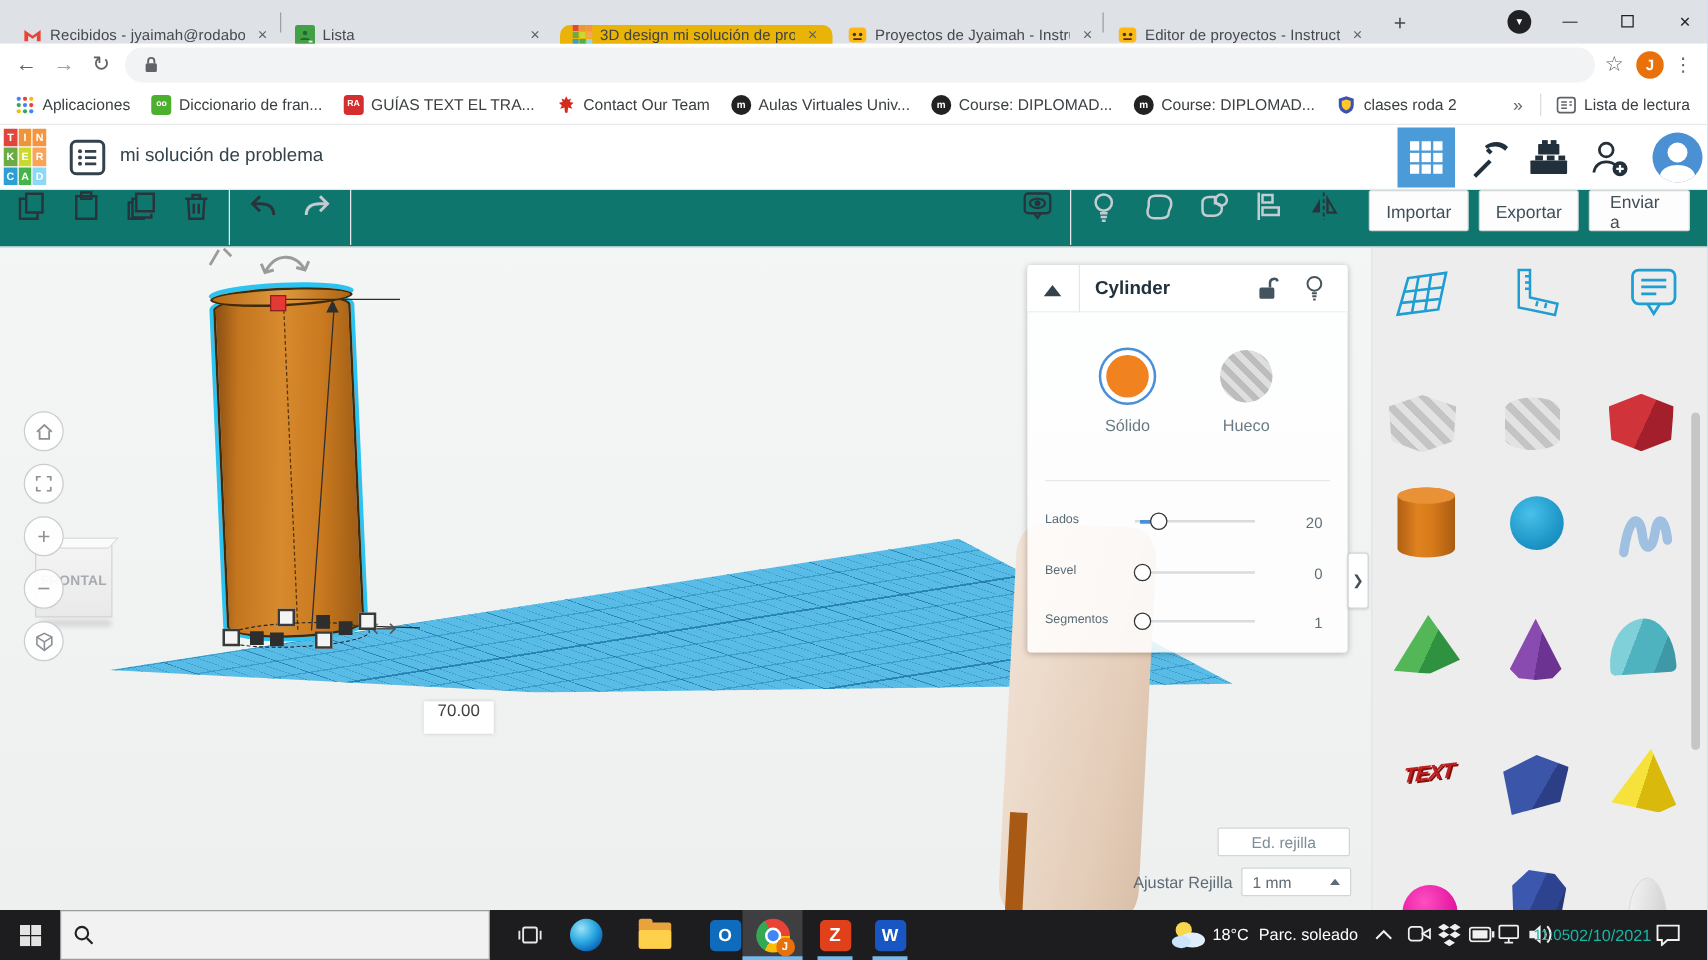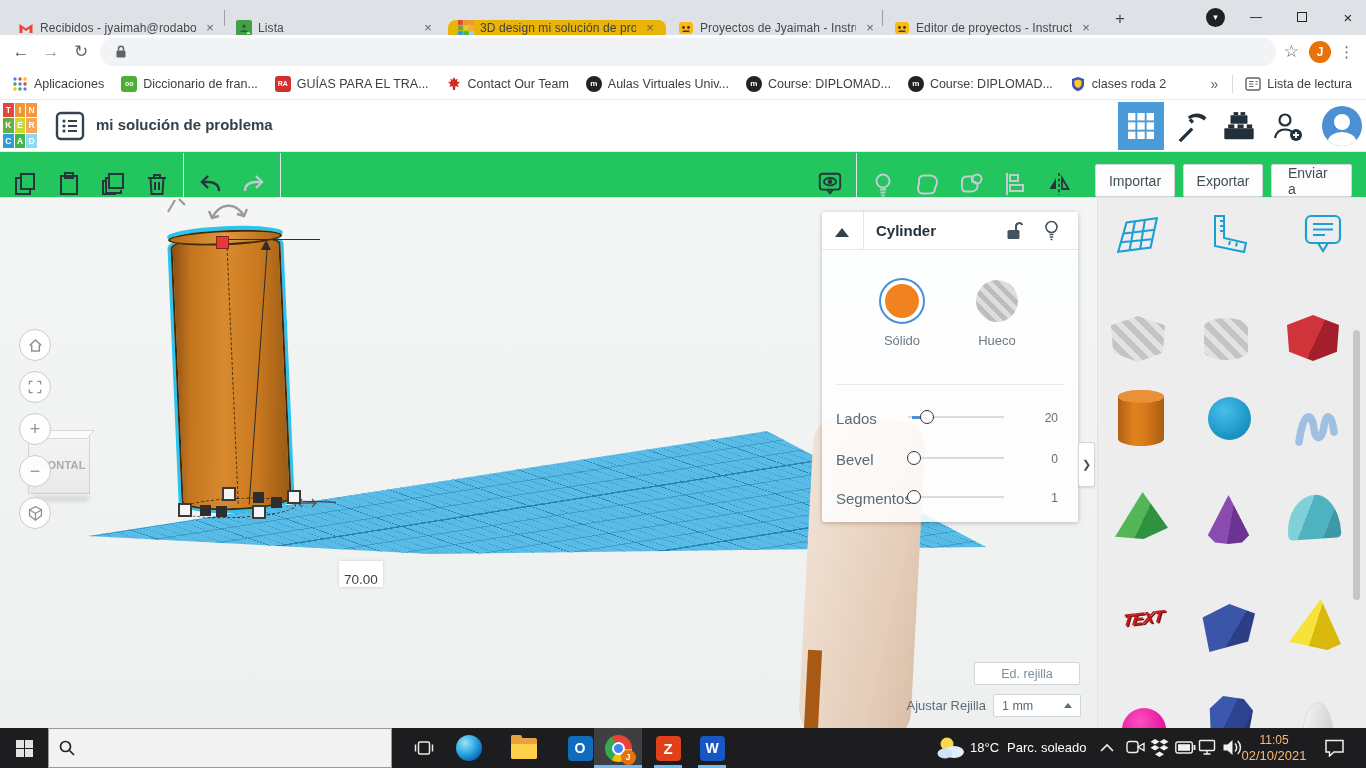--- a/index.html
+++ b/index.html
@@ -27,29 +27,29 @@
   .bookbar{position:absolute;left:0;top:68px;width:1366px;height:32px;background:#fff;border-bottom:1px solid #e8eaed;display:flex;align-items:center;padding:0 12px;font-size:12.5px;color:#3c4043}
   .bm{display:flex;align-items:center;margin-right:17px;white-space:nowrap}
   .bm .bi{margin-right:6px;width:16px;height:16px}
   .bm-sq{width:16px;height:16px;border-radius:3px;color:#fff;font-size:7px;font-weight:bold;text-align:center;line-height:16px}
 
   
   .tchead{position:absolute;left:0;top:100px;width:1366px;height:52px;background:#fff;border-bottom:1px solid #e6e9ea}
   .tclogo{position:absolute;left:3px;top:3px;width:34px;height:45px;display:grid;grid-template-columns:repeat(3,1fr);gap:1px}
   .tclogo span{color:#fff;font-size:8.5px;font-weight:bold;display:flex;align-items:center;justify-content:center}
   .listbtn{position:absolute;left:55px;top:11px;width:30px;height:30px}
-  .tctitle{position:absolute;left:96px;top:16px;font-size:15px;font-weight:bold;color:#33424c}
+  .tctitle{position:absolute;left:96px;top:16px;font-size:15px;font-weight:normal;color:#33424c}
   .hd-tile{position:absolute;top:2px;width:46px;height:48px;display:flex;align-items:center;justify-content:center}
   .hd-tile.blue{background:#4a9bd8}
   .tcavatar{position:absolute;left:1322px;top:6px;width:40px;height:40px;border-radius:50%;background:#4a90d2;overflow:hidden}
   .tcavatar i{position:absolute;left:12px;top:8px;width:16px;height:16px;border-radius:50%;background:#fff}
   .tcavatar b{position:absolute;left:6px;top:26px;width:28px;height:18px;border-radius:50%;background:#fff}
 
   
-  .tcbar{position:absolute;left:0;top:152px;width:1366px;height:46px;background:#22c55e;border-bottom:1px solid #e0e4e6;display:flex;align-items:flex-end}
+  .tcbar{position:absolute;left:0;top:152px;width:1366px;height:46px;background:#0f766e;border-bottom:1px solid #e0e4e6;display:flex;align-items:flex-start}
   .tbi{width:26px;height:26px;color:#28343c;margin:0 9px;flex:0 0 auto}
   .tbi.dis{color:#c3ccd2}
   .tbsep{width:1px;height:44px;background:#e3e7e9;margin:0 4px;flex:0 0 auto}
   .tcbtn{height:33px;border:1px solid #d3d8da;background:#fdfdfd;border-radius:2px;color:#3f4f58;font-size:14px;padding:0 16px;margin-right:8px;display:flex;align-items:center}
 
   
   .canvas{position:absolute;left:0;top:198px;width:1097px;height:530px;background:linear-gradient(#f4f5f5,#eef0f0);overflow:hidden}
   .workplane{position:absolute;inset:0;clip-path:polygon(88px 338px,767px 233px,986px 349px,430px 356px)}
   .wp-inner{position:absolute;left:-300px;top:-80px;width:2600px;height:1300px;background-color:#58bce6;background-image:
     repeating-linear-gradient(90deg,rgba(26,117,166,.42) 0 1px,transparent 1px 13px),
@@ -63,36 +63,36 @@
   .navbtn{position:absolute;left:19px;width:32px;height:32px;border-radius:50%;border:1px solid #c9cdd0;background:rgba(255,255,255,.92);color:#8b9196;display:flex;align-items:center;justify-content:center;font-size:18px}
   
   .cyl{position:absolute;left:166px;top:224px;width:132px;height:296px;transform:rotate(-2.5deg)}
   .cyl-body{position:absolute;left:10px;top:12px;right:12px;bottom:10px;background:linear-gradient(93deg,#8a4e12 0%,#c4761f 16%,#d88a2e 45%,#c9791f 72%,#9a5a14 100%);border:2px solid #3f2a0a;box-shadow:0 0 0 3px #2cc3f0;border-radius:46% 46% 48% 48%/3.5% 3.5% 4% 4%}
   .cyl-top{position:absolute;left:8px;top:6px;right:10px;height:15px;background:linear-gradient(90deg,#b76a16,#e09a3d 50%,#ad6414);border:2px solid #3f2a0a;border-radius:50%;box-shadow:0 -3px 0 1px #2cc3f0}
   .cyl-mid{position:absolute;left:50%;top:14px;bottom:16px;width:0;border-left:1.5px dashed rgba(60,36,6,.85)}
   .cyl-base{position:absolute;left:6px;right:8px;bottom:2px;height:20px;border:1.5px dashed #222;border-radius:50%}
   .h-sq{position:absolute;width:14px;height:14px;background:#f4f4f4;border:2px solid #3a3a3a}
   .h-bk{position:absolute;width:11px;height:11px;background:#2e2e2e}
   .h-rd{position:absolute;left:216px;top:236px;width:13px;height:13px;background:#e53935;border:1px solid #8c1f1f}
-  .dim-label{position:absolute;left:339px;top:363px;width:44px;height:26px;background:#fff;box-shadow:0 0 3px rgba(0,0,0,.15);display:flex;align-items:flex-end;justify-content:center;font-size:13.5px;color:#3f3f3f}
+  .dim-label{position:absolute;left:339px;top:363px;width:56px;height:26px;background:#fff;box-shadow:0 0 3px rgba(0,0,0,.15);display:flex;align-items:flex-start;justify-content:center;font-size:13.5px;color:#3f3f3f}
   .dline{position:absolute;background:#2e2e2e}
   
   .beige{position:absolute;left:806px;top:222px;width:112px;height:316px;background:linear-gradient(100deg,#f2e3d6,#e4cdb9 70%,#d9bfa8);border-radius:20px/26px;transform:rotate(3deg)}
   .beige2{position:absolute;left:806px;top:452px;width:14px;height:80px;background:#a85a14;transform:rotate(3deg)}
   .panel{position:absolute;left:822px;top:212px;width:256px;height:310px;background:rgba(255,255,255,.84);border-radius:3px;box-shadow:0 1px 5px rgba(0,0,0,.25)}
   .panel-h{position:absolute;left:0;top:0;right:0;height:38px;background:rgba(255,255,255,.95);border-bottom:1px solid #e4e7e9;border-radius:3px 3px 0 0}
   .ptri{position:absolute;left:13px;top:16px;width:0;height:0;border-left:7px solid transparent;border-right:7px solid transparent;border-bottom:9px solid #33424c}
   .pvsep{position:absolute;left:41px;top:0;width:1px;height:38px;background:#e4e7e9}
   .ptitle{position:absolute;left:54px;top:10px;font-size:15px;font-weight:bold;color:#22313b}
   .mat-ring{position:absolute;width:46px;height:46px;border-radius:50%;background:#fff;border:2px solid #4a90d9;display:flex;align-items:center;justify-content:center}
   .mat-core{width:34px;height:34px;border-radius:50%;background:#f18220}
   .mat-hole{position:absolute;width:42px;height:42px;border-radius:50%;background:repeating-linear-gradient(45deg,#bdbdbd 0 5px,#dedede 5px 10px)}
   .mlabel{position:absolute;top:121px;width:80px;text-align:center;font-size:13px;color:#6b7b85}
   .pdiv{position:absolute;left:14px;right:14px;top:172px;height:1px;background:#e6e9ea}
-  .srow-label{position:absolute;left:14px;font-size:15px;color:#5a6a74}
+  .srow-label{position:absolute;left:14px;font-size:10px;color:#5a6a74}
   .strack{position:absolute;left:86px;width:96px;height:2px;background:#d8dcde}
   .shandle{position:absolute;width:14px;height:14px;border-radius:50%;background:#fff;border:1.5px solid #333}
   .sval{position:absolute;right:20px;font-size:12px;color:#5f6f79}
   .sdash{position:absolute;left:90px;width:9px;height:3px;background:#4a90d9}
   .collapse{position:absolute;left:1078px;top:442px;width:17px;height:45px;background:#fff;border:1px solid #d2d6d8;border-radius:3px;box-shadow:0 1px 2px rgba(0,0,0,.12);display:flex;align-items:center;justify-content:center;color:#454f56;font-size:11px}
   .gridbtn{position:absolute;left:974px;top:662px;width:106px;height:23px;border:1px solid #cfd5d8;background:#fff;border-radius:2px;font-size:12.5px;color:#7d8d97;display:flex;align-items:center;justify-content:center}
   .snaplbl{position:absolute;left:874px;top:698px;width:112px;text-align:right;font-size:13px;color:#5c6b75}
   .snapdd{position:absolute;left:993px;top:694px;width:88px;height:23px;border:1px solid #cfd5d8;background:#fff;border-radius:2px;font-size:12.5px;color:#5c6b75;display:flex;align-items:center;padding:0 8px}
   .snapdd i{margin-left:auto;width:0;height:0;border-left:4px solid transparent;border-right:4px solid transparent;border-bottom:5px solid #5c6b75}
 
@@ -114,21 +114,21 @@
   .tsearch{position:absolute;left:48px;top:0;width:344px;height:40px;background:#f2f2f2;border:1px solid #9b9b9b;display:flex;align-items:center;padding:0 10px}
   .tsearch input{border:0;outline:0;background:transparent;font-size:13px;color:#202020;margin-left:9px;width:280px;font-family:"Liberation Sans",sans-serif}
   .tsearch input::placeholder{color:#2a2a2a}
   .app-ul{position:absolute;bottom:0;height:3px;background:#76b9ed}
   .sqicon{border-radius:4px;color:#fff;font-weight:bold;display:flex;align-items:center;justify-content:center}
   .chrome-ic{width:27px;height:27px;border-radius:50%;background:conic-gradient(from -30deg,#ea4335 0 120deg,#fbbc05 0 240deg,#34a853 0 360deg);position:relative}
   .chrome-ic::before{content:"";position:absolute;inset:7px;background:#fff;border-radius:50%}
   .chrome-ic::after{content:"";position:absolute;inset:9px;background:#4285f4;border-radius:50%}
   .jbadge{position:absolute;right:-4px;bottom:-3px;width:15px;height:15px;border-radius:50%;background:#e8710a;color:#fff;font-size:9px;font-weight:bold;text-align:center;line-height:15px;z-index:2}
   .tray-txt{font-size:13px;color:#fff}
-  .clock{position:absolute;left:1240px;top:0;width:68px;height:40px;display:flex;flex-direction:column;align-items:center;justify-content:center;font-size:12px;line-height:15px;color:#fdba74}
+  .clock{position:absolute;left:1240px;top:0;width:68px;height:40px;display:flex;flex-direction:row;align-items:center;justify-content:center;font-size:12px;line-height:15px;color:#14b8a6}
 </style>
 </head>
 <body>
 
 <div class="screen">
 
   <div class="tabbar">
     <div class="tab" style="left:8px">
       <svg class="fav" viewBox="0 0 16 16">
           <path d="M1.5 13V4l6.5 4.6L14.5 4v9h-3V8.6L8 11 4.5 8.6V13z" fill="#ea4335"></path>
@@ -225,21 +225,21 @@
           </g>
         </svg>
       <span>Aplicaciones</span>
     </div>
     <div class="bm">
       <span class="bi bm-sq" style="background:#4caf2f">oo</span>
       <span>Diccionario de fran...</span>
     </div>
     <div class="bm">
       <span class="bi bm-sq" style="background:#d32f2f">RA</span>
-      <span>GUÍAS PARA EL TRA...</span>
+      <span>GUÍAS TEXT EL TRA...</span>
     </div>
     <div class="bm">
       <svg class="bi" viewBox="0 0 16 16">
           <path d="M8 1l1.4 2.8 2.3-1-.8 2.8 3 .5-2.4 2.3 1.4 2.6-3.4-1-.5 4.1H7l-.5-4.1-3.4 1L4.5 8.4 2.1 6.1l3-.5-.8-2.8 2.3 1z" fill="#d52b1e"></path>
         </svg>
       <span>Contact Our Team</span>
     </div>
     <div class="bm">
       <span class="bi bm-sq" style="background:#222;border-radius:50%;font-size:8px">m</span>
       <span>Aulas Virtuales Univ...</span>

